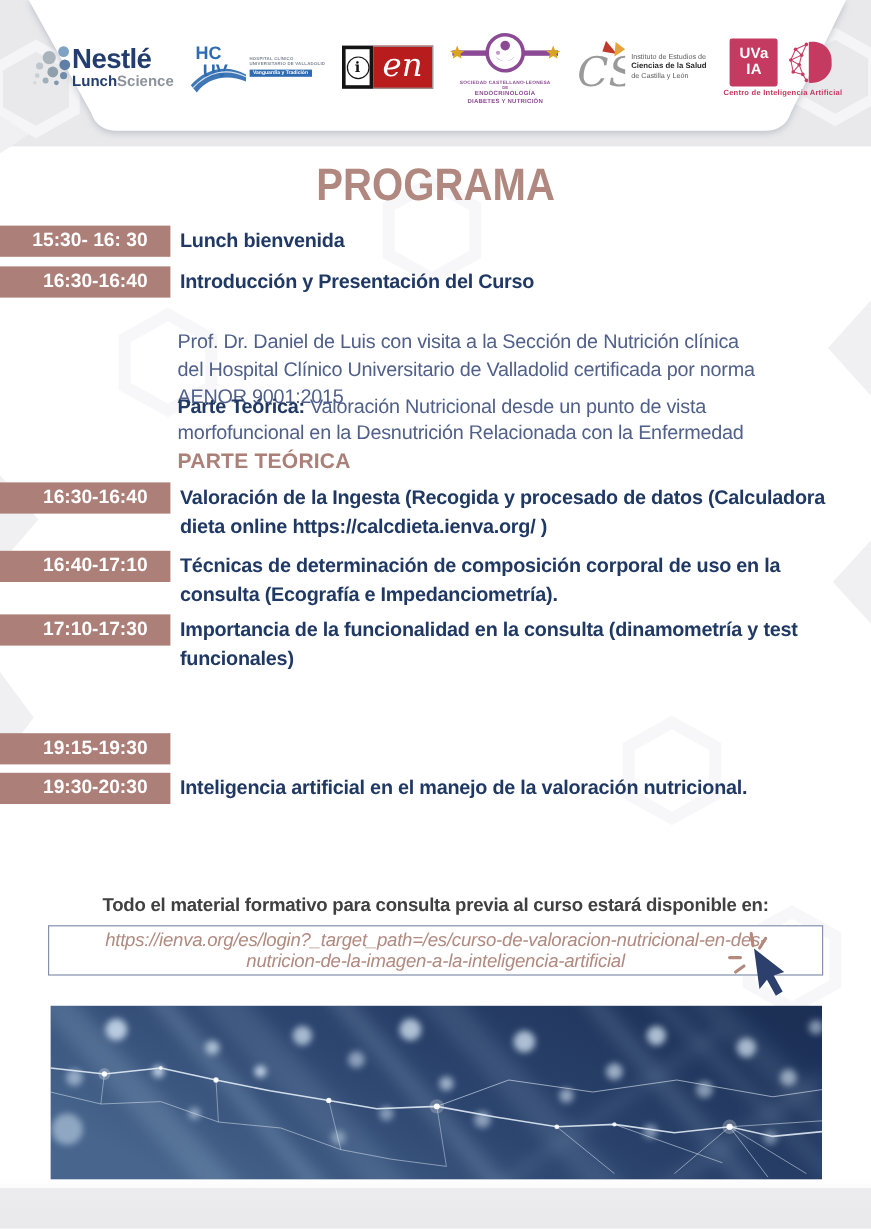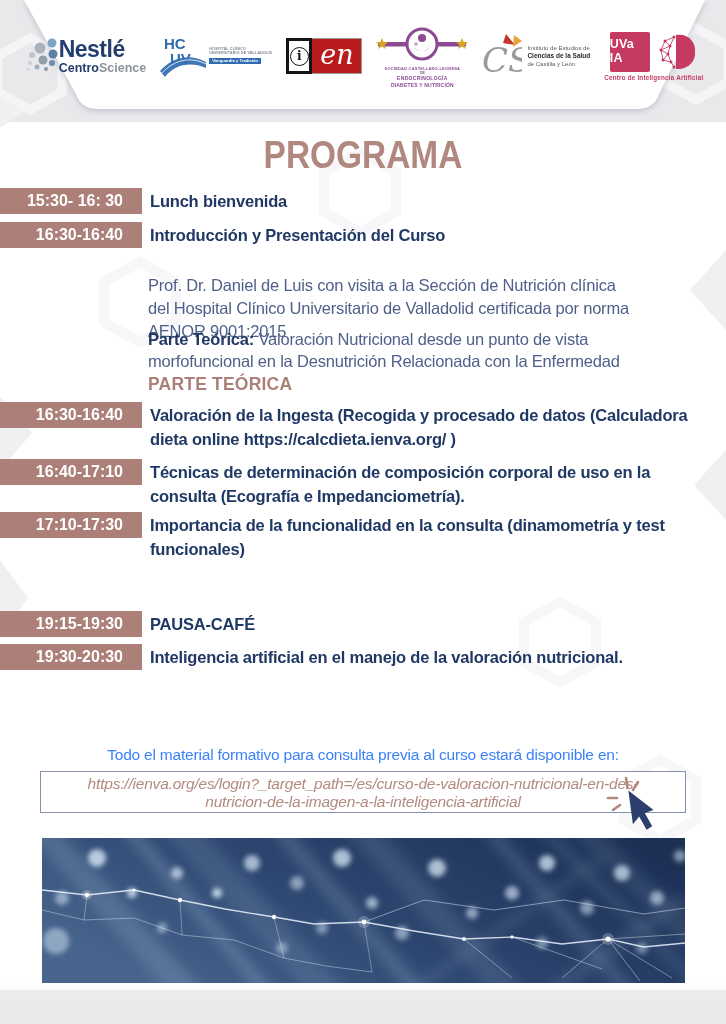--- a/index.html
+++ b/index.html
@@ -33,37 +33,37 @@
   .scl-3{font-size:5px;font-weight:800;letter-spacing:.3px;}
   .scl-4{font-size:5px;font-weight:800;letter-spacing:.2px;}
   
   .iecscyl{gap:5px;}
   .iec-text{display:flex;flex-direction:column;line-height:1.35;}
   .iec-1,.iec-3{font-size:6px;color:#5c5c5c;}
   .iec-2{font-size:6.5px;font-weight:800;color:#2b2b2b;}
   
   .uva{flex-direction:column;display:flex;align-items:center;gap:2px;}
   .uva-row{display:flex;align-items:center;gap:4px;}
-  .uva-box{width:40px;height:40px;background:#c43a60;border-radius:2px;display:flex;flex-direction:column;justify-content:center;line-height:1.05;}
+  .uva-box{width:40px;height:40px;background:#c43a60;border-radius:2px;display:flex;flex-direction:column;align-items:center;justify-content:center;line-height:1.05;}
   .uva-abbr{color:#fff;font-weight:800;font-size:12.5px;letter-spacing:.2px;}
   .uva-caption{font-size:6.3px;font-weight:800;color:#c43a60;letter-spacing:.2px;}
   
   .title{position:absolute;top:134px;left:0;width:726px;text-align:center;font-size:38px;font-weight:800;color:#b1887f;letter-spacing:0;transform:scaleX(.88);z-index:1;margin:0;}
   
   .abs{position:absolute;left:0;z-index:1;}
   .row{display:flex;gap:8px;align-items:flex-start;}
   .time-badge{flex:0 0 142px;width:142px;height:26px;line-height:26px;background:#ac7f78;color:#ffffff;font-weight:700;font-size:16px;text-align:right;padding-right:19px;box-sizing:border-box;letter-spacing:0;}
   .row-content{width:558px;padding-top:1px;}
   .t-bold{font-weight:700;color:#1f3864;font-size:16.5px;line-height:24px;letter-spacing:-0.2px;white-space:pre-line;}
   .t-body{font-weight:400;color:#50608a;font-size:16.5px;line-height:23px;letter-spacing:-0.2px;white-space:pre-line;}
   .rose-bold{font-weight:700;color:#ab8078;}
   .indent{left:148px;width:560px;}
   .section-heading{font-weight:700;color:#ab8078;font-size:17.5px;letter-spacing:.2px;}
   
-  .note{width:726px;text-align:center;font-weight:400;color:#3b82f6;font-size:15.5px;letter-spacing:-0.2px;}
+  .note{width:726px;text-align:center;font-weight:700;color:#404040;font-size:15.5px;letter-spacing:-0.2px;}
   .url-box{left:40px;width:646px;height:42px;border:1px solid #8490ad;background:#ffffff;box-sizing:border-box;text-align:center;padding-top:3px;}
   .url-line{font-style:italic;color:#b18a80;font-size:15.5px;line-height:18px;letter-spacing:-0.2px;}
   .cursor-wrap{left:604px;top:776px;z-index:3;}
   .net-wrap{left:42px;top:838px;z-index:1;}
   .bottom-fade{position:absolute;left:0;bottom:0;width:726px;height:42px;background:linear-gradient(180deg,rgba(237,237,239,0) 0%,#e9e9ec 100%);z-index:0;}
 </style>
 </head>
 <body>
 
 <div class="page">
@@ -110,21 +110,21 @@
             <circle cx="7" cy="20" r="3" fill="#bcc6cc"></circle>
           <circle cx="18" cy="25" r="4.5" fill="#8fa0ac"></circle>
             <circle cx="27" cy="28" r="3" fill="#6f8cab"></circle>
           <circle cx="5" cy="28" r="2" fill="#c9d0d5"></circle>
             <circle cx="12" cy="32" r="2.5" fill="#9fb0ba"></circle>
           <circle cx="21" cy="34" r="2" fill="#8298b0"></circle>
             <circle cx="3" cy="34" r="1.5" fill="#d2d8db"></circle>
         </svg>
         <div class="nestle-text">
           <div class="nestle-word">Nestlé</div>
-          <div class="nestle-sub"><span class="h">Centro</span><span class="s">Science</span></div>
+          <div class="nestle-sub"><span class="h">Lunch</span><span class="s">Science</span></div>
         </div>
       </div>
 
       <div class="logo hcuv">
         <svg width="46" height="46" viewBox="0 0 46 46">
           <text x="4" y="16" font-size="15" font-weight="bold" fill="#2f6bb0" font-family="Liberation Sans, sans-serif">HC</text>
           <text x="10" y="31" font-size="15" font-weight="bold" fill="#2f6bb0" font-family="Liberation Sans, sans-serif">UV</text>
           <path d="M0,38 C12,24 30,20 46,29 L46,35 C30,28 14,32 5,44 Z" fill="#2f6bb0" opacity="0.92"></path>
           <path d="M2,40 C14,27 30,23 46,31" stroke="#ffffff" stroke-width="1" fill="none" opacity="0.8"></path>
         </svg>
@@ -252,23 +252,20 @@
     <div class="time-badge">17:10-17:30</div>
     <div class="row-content">
         <div class="t-bold">Importancia de la funcionalidad en la consulta (dinamometría y test
 funcionales)</div>
       </div>
   </div>
 
 
   <div class="abs row" style="top:611px;">
     <div class="time-badge">19:15-19:30</div>
-    <div class="row-content">
-        <div class="t-bold">PAUSA-CAFÉ</div>
-      </div>
   </div>
 
   <div class="abs row" style="top:644px;">
     <div class="time-badge">19:30-20:30</div>
     <div class="row-content">
       <div class="t-bold">Inteligencia artificial en el manejo de la valoración nutricional.</div>
     </div>
   </div>
 
   <div class="abs note" style="top:746px;">Todo el material formativo para consulta previa al curso estará disponible en:</div>

